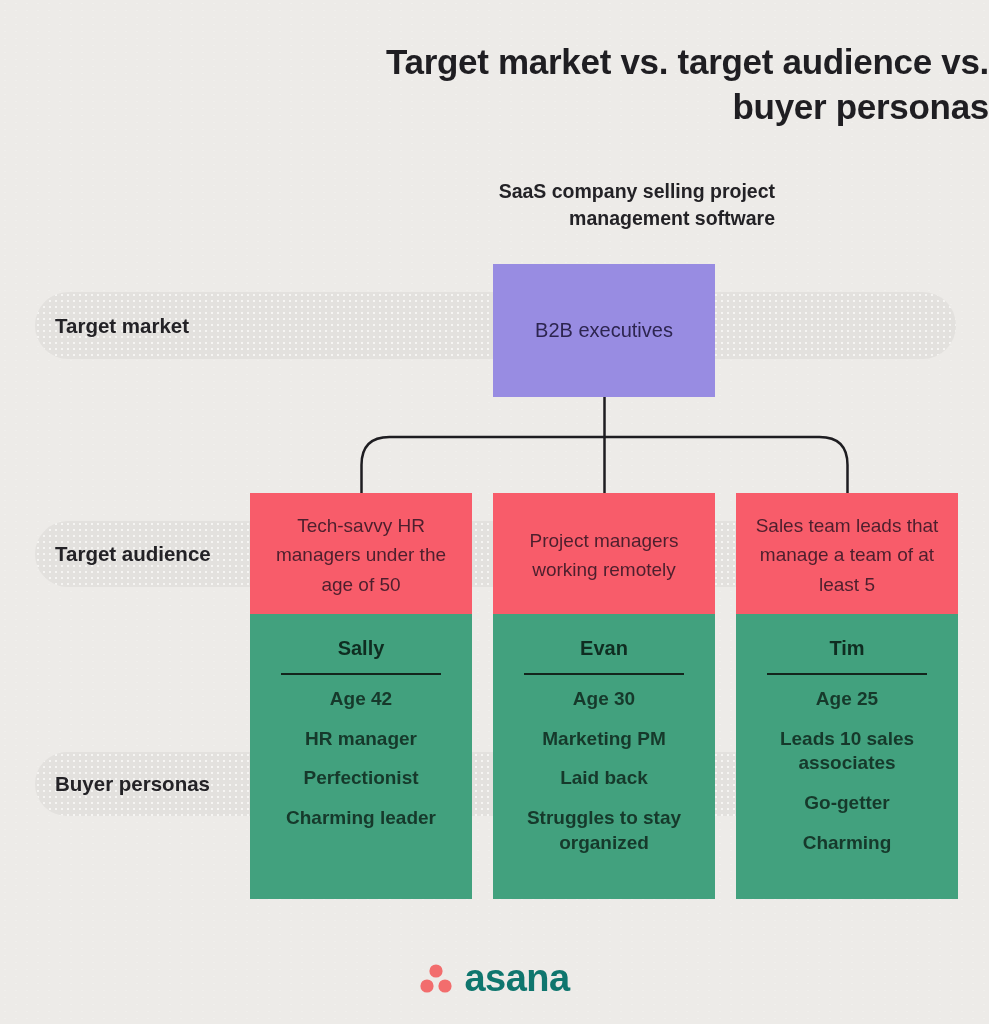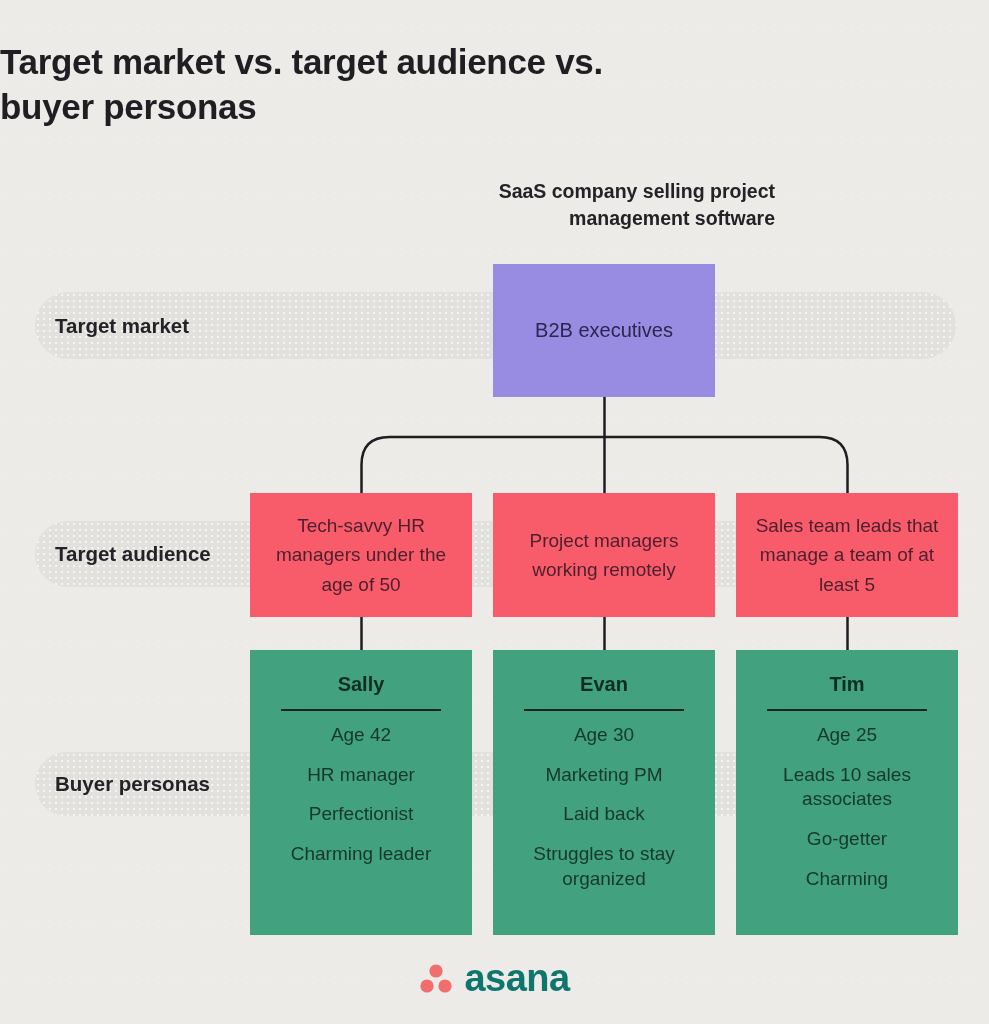--- a/index.html
+++ b/index.html
@@ -8,21 +8,21 @@
     position:relative;width:989px;height:1024px;margin:0 auto;
     background:#edebe8;overflow:hidden;
   }
   
   .canvas::before{
     content:"";position:absolute;inset:0;pointer-events:none;
     background-image:radial-gradient(rgba(255,255,255,.5) 1px,transparent 1px);
     background-size:11px 7px;opacity:.35;
   }
   .title{
-    position:absolute;top:40px;left:0;width:100%;text-align:left;
+    position:absolute;top:40px;left:0;width:100%;text-align:right;
     font-size:35px;font-weight:700;line-height:1.28;color:#1f1e22;letter-spacing:-.3px;
   }
   .title .inner{display:inline-block;max-width:700px;}
   .subtitle{
     position:absolute;top:178px;left:435px;width:340px;text-align:right;
     font-size:19.5px;font-weight:700;line-height:1.4;color:#232226;
   }
   .band{
     position:absolute;left:35px;width:921px;border-radius:40px;
     background-color:#e3e1de;
@@ -48,29 +48,29 @@
     color:#2d2550;font-size:20px;font-weight:500;
   }
   .red-box{
     top:493px;width:222px;height:124px;background:#f85c6a;
     color:#4d1f2d;font-size:19px;line-height:1.55;font-weight:500;padding:8px 14px;
   }
   .red-box.r1{left:250px;}
   .red-box.r2{left:493px;}
   .red-box.r3{left:736px;}
   .green-box{
-    position:absolute;top:650px;width:222px;height:285px;background:#42a17e;
+    position:absolute;top:614px;width:222px;height:285px;background:#42a17e;
     color:#16392b;box-sizing:border-box;padding:21px 14px 0;text-align:center;
   }
   .green-box.g1{left:250px;}
   .green-box.g2{left:493px;}
   .green-box.g3{left:736px;}
   .persona-name{font-size:20px;font-weight:700;color:#0f2d21;line-height:1.3;}
   .persona-divider{width:160px;height:2px;background:#13251c;margin:12px auto 11px;}
-  .trait{font-size:19px;line-height:1.3;margin:12px 0 15px;font-weight:400;}
+  .trait{font-size:19px;line-height:1.3;margin:12px 0 15px;font-weight:700;}
   .connectors{position:absolute;left:0;top:0;pointer-events:none;}
   .footer-logo{
     position:absolute;top:952px;left:0;width:100%;height:52px;
     display:flex;align-items:center;justify-content:center;gap:11px;
   }
   .logo-word{font-size:38px;font-weight:700;color:#0f766e;letter-spacing:-.5px;}
 </style>
 </head>
 <body>
 

